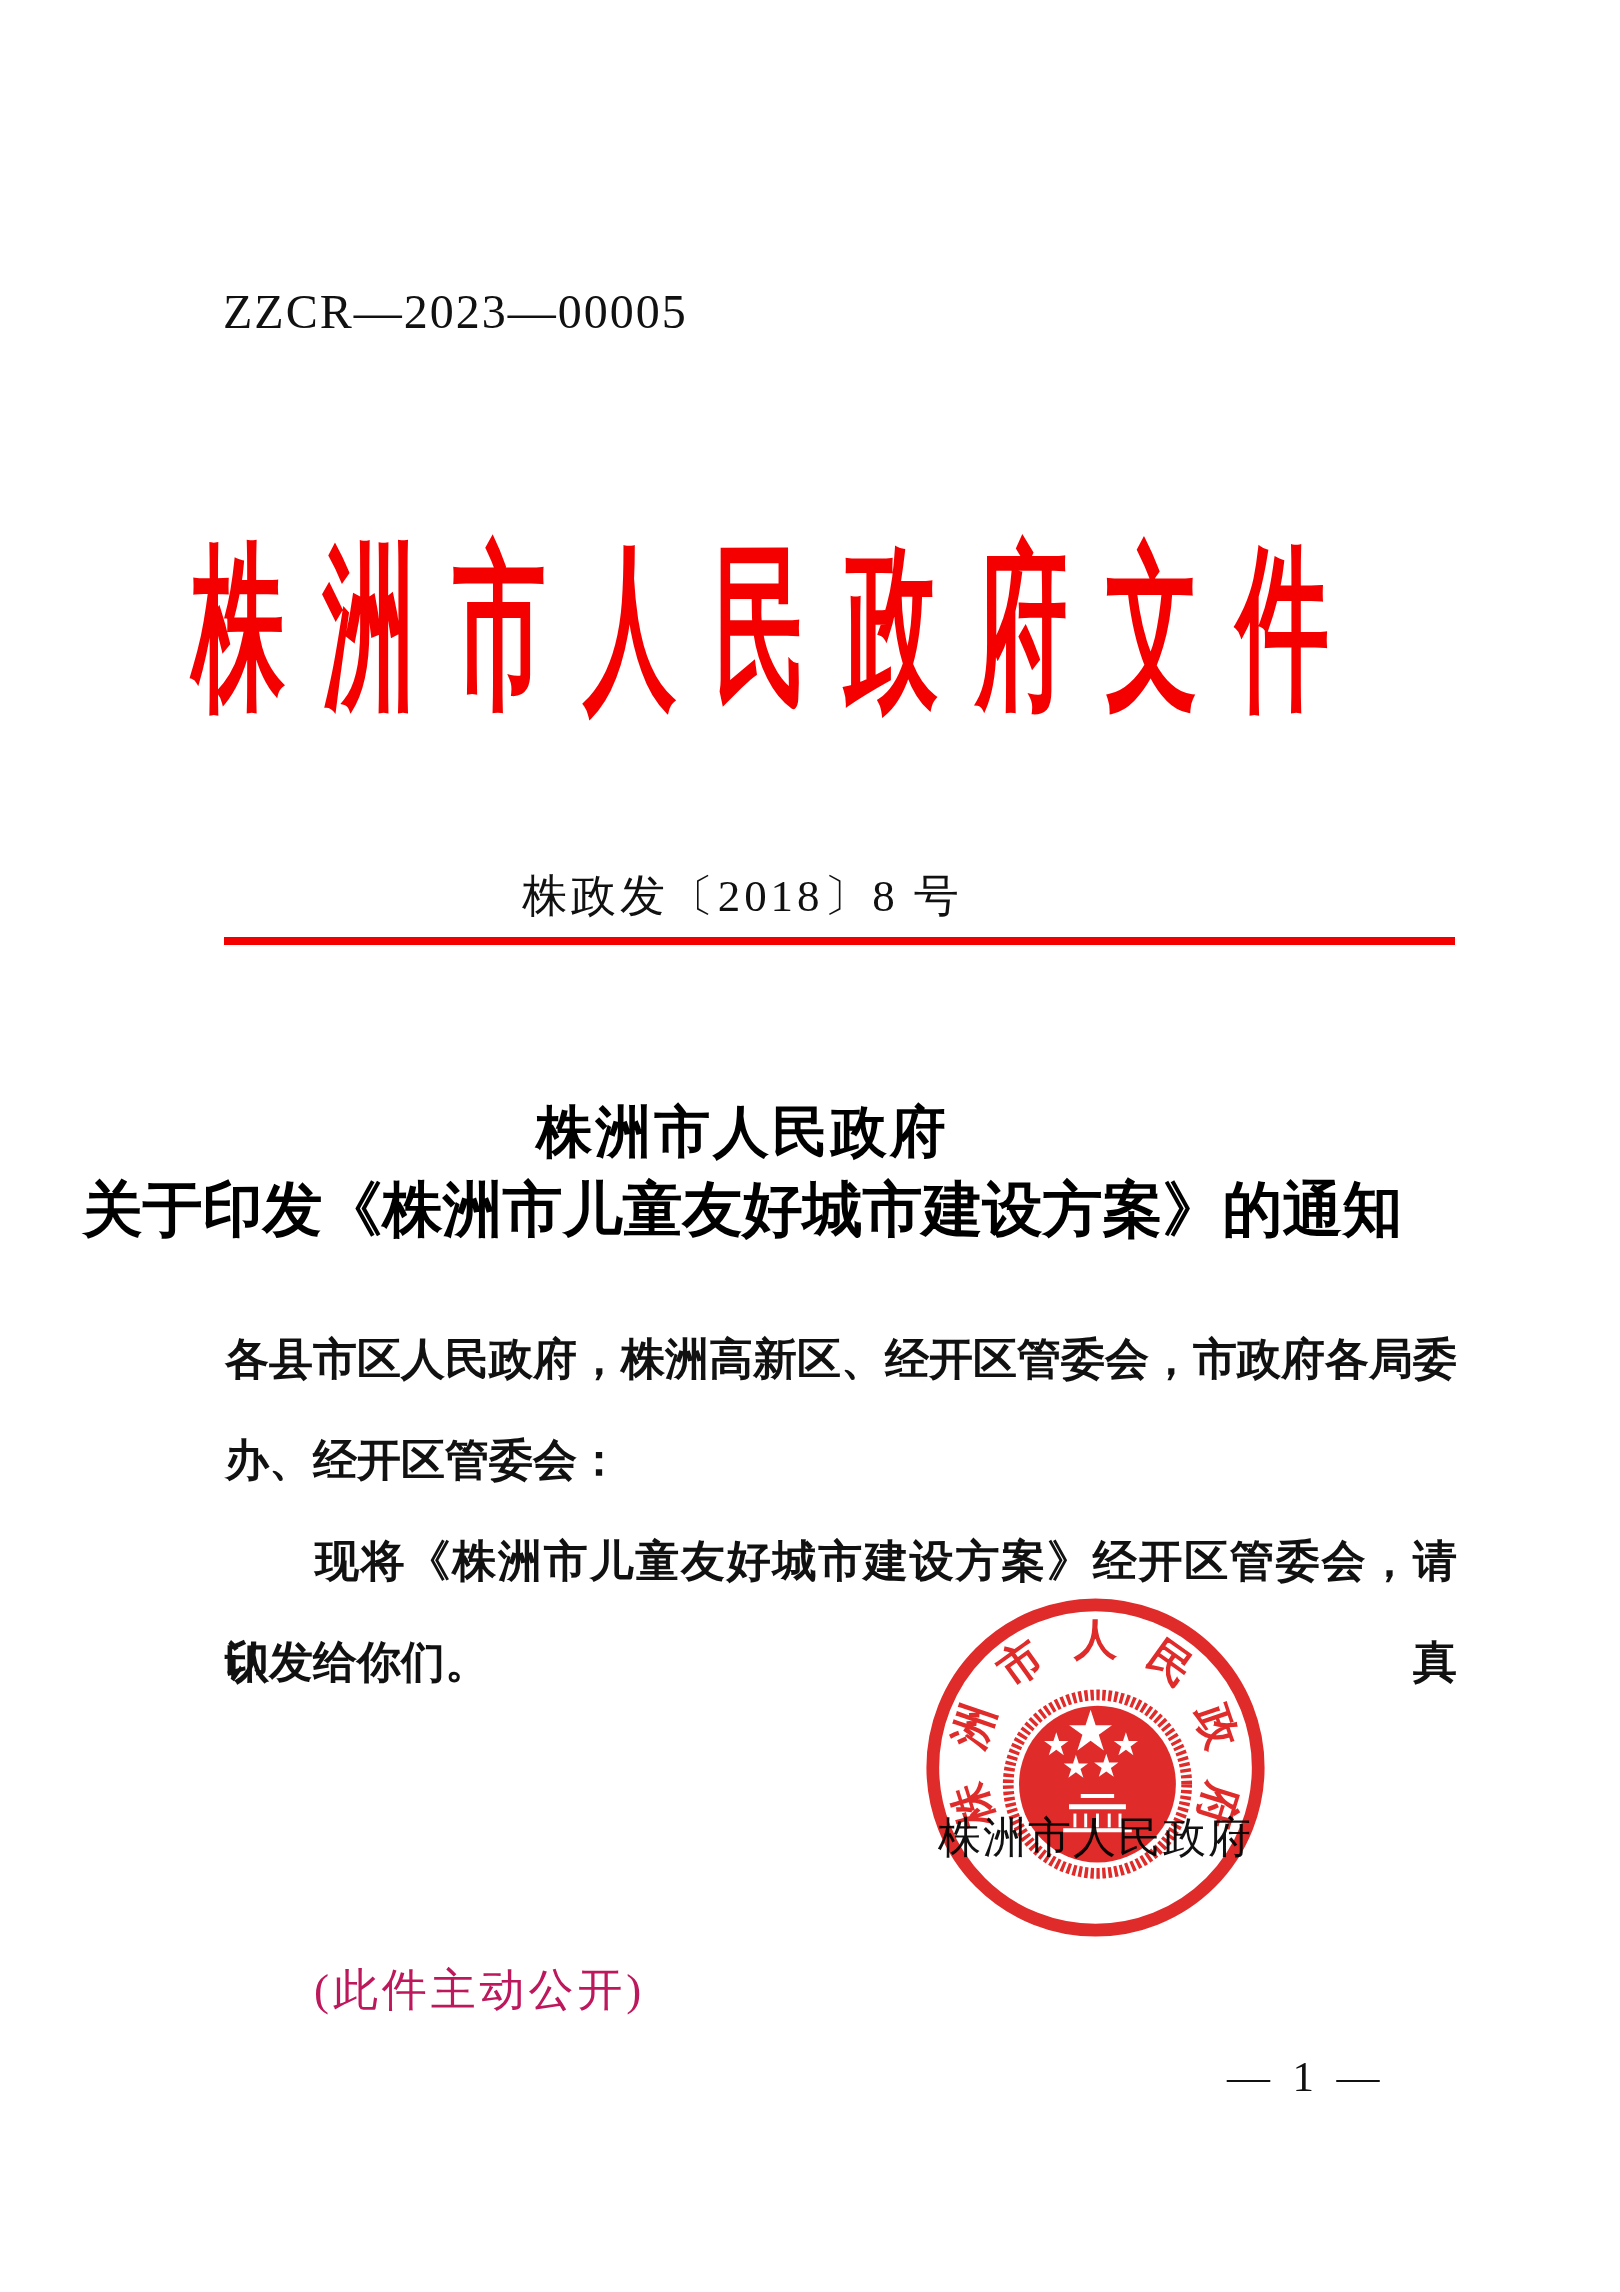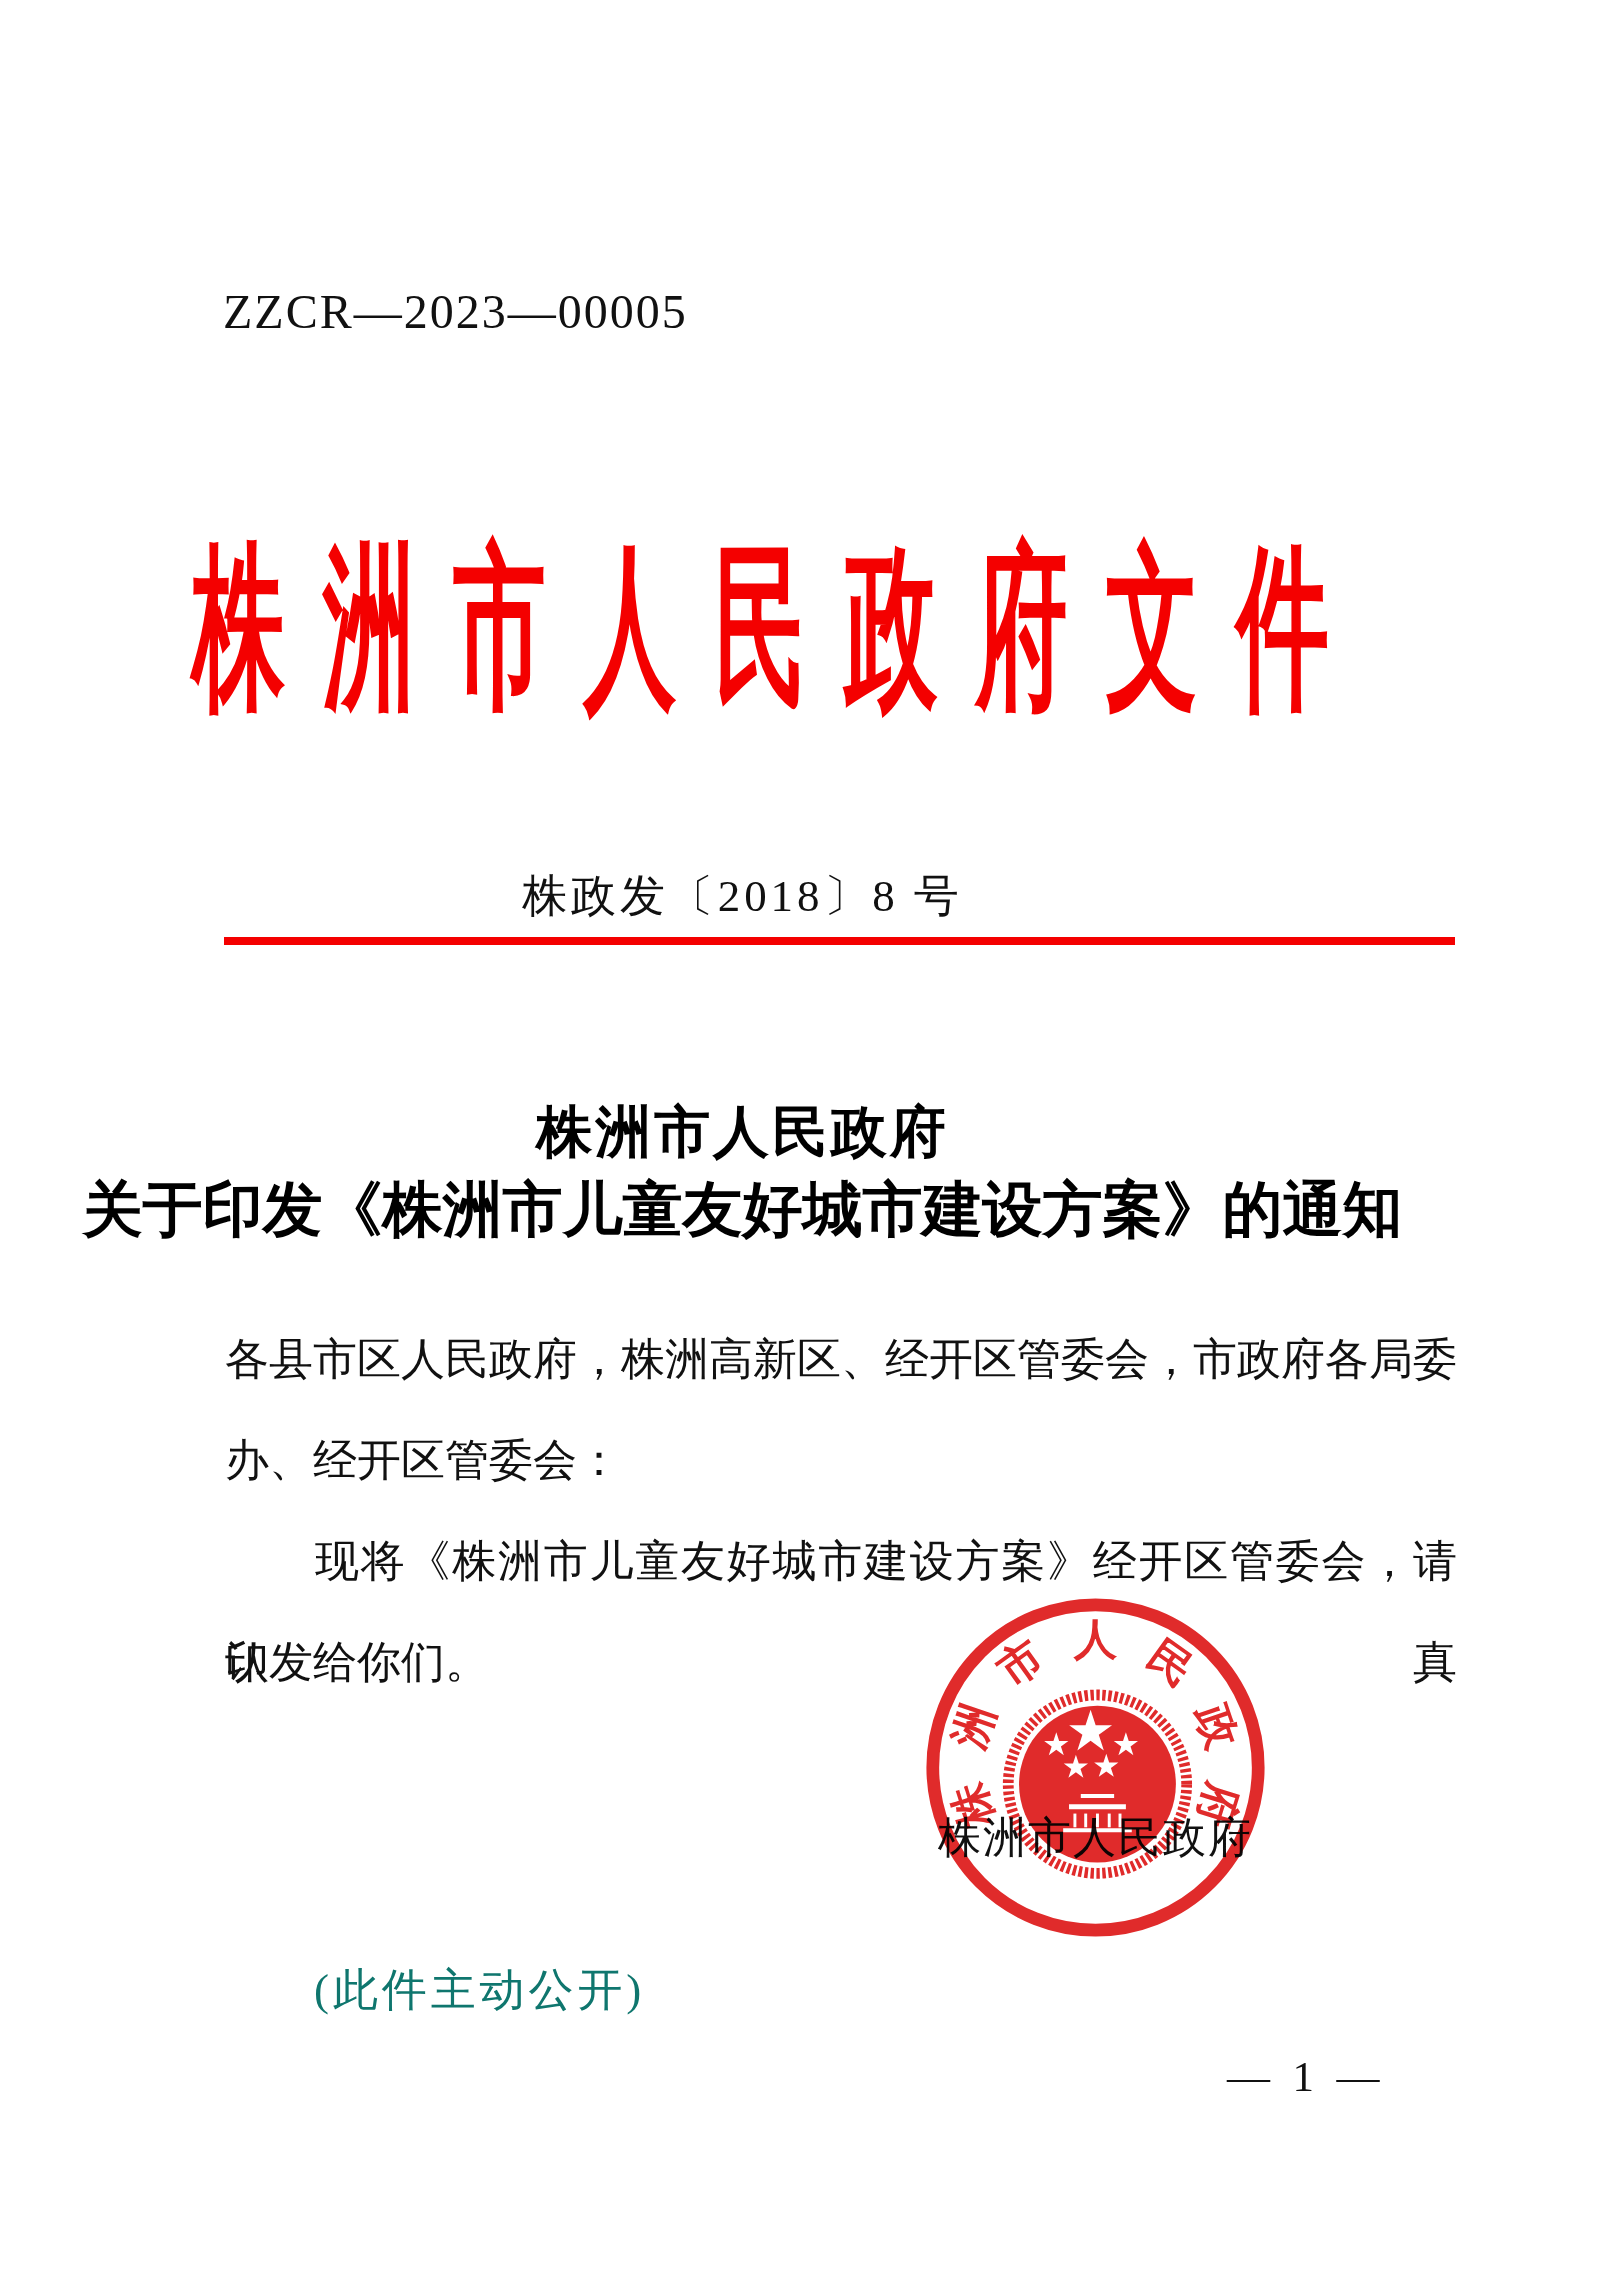--- a/index.html
+++ b/index.html
@@ -100,20 +100,21 @@
     left: 225px;
     top: 1309px;
     width: 1232px;
     font-size: 44px;
     color: #111111;
   }
   .body-line {
     height: 101px;
     line-height: 101px;
     white-space: nowrap;
+    font-weight: bold;
   }
   .body-line.full {
     white-space: normal;
     text-align: justify;
     text-align-last: justify;
   }
   .body-line.indent {
     text-indent: 90px;
   }
 
@@ -162,21 +163,21 @@
     white-space: nowrap;
   }
 
   
   .disclosure {
     position: absolute;
     left: 314px;
     top: 1960px;
     font-size: 45px;
     letter-spacing: 3.9px;
-    color: #0f766e;
+    color: #be185d;
     white-space: nowrap;
   }
 
   
   .page-number {
     position: absolute;
     left: 1227px;
     top: 2052px;
     font-size: 43px;
     letter-spacing: 5.9px;

